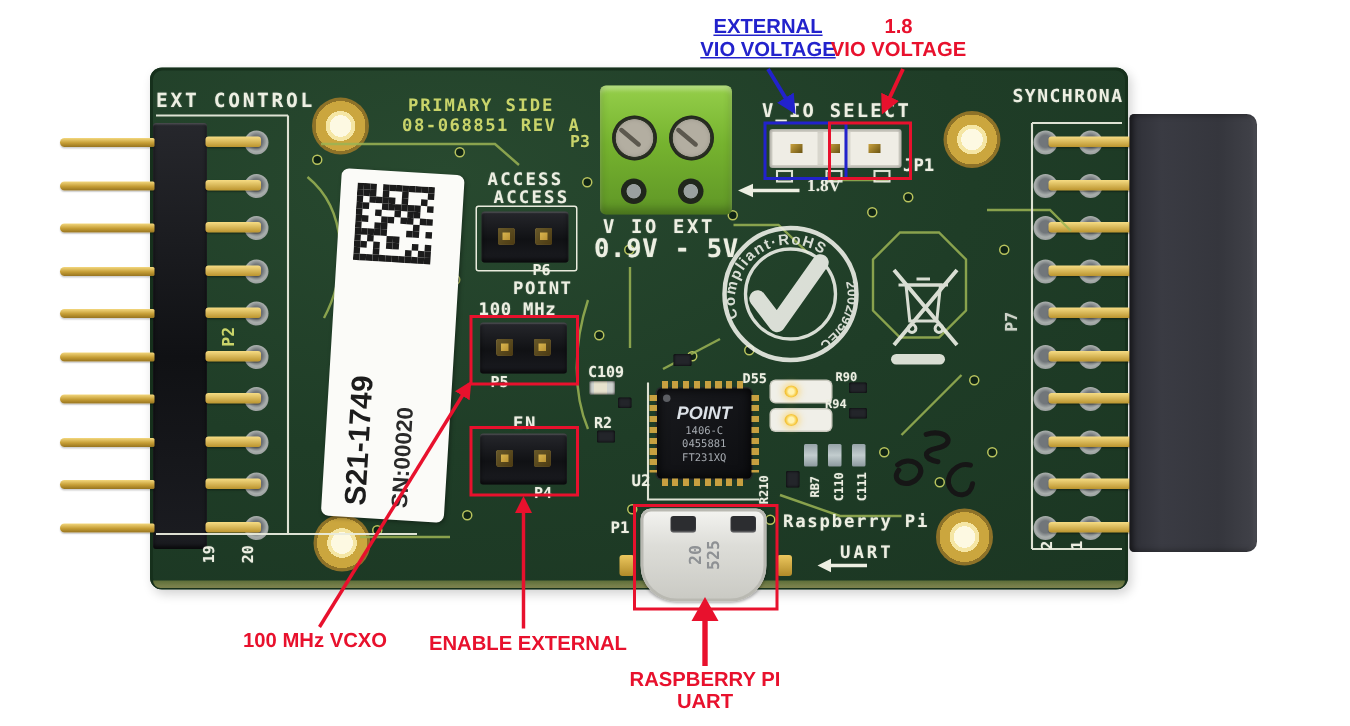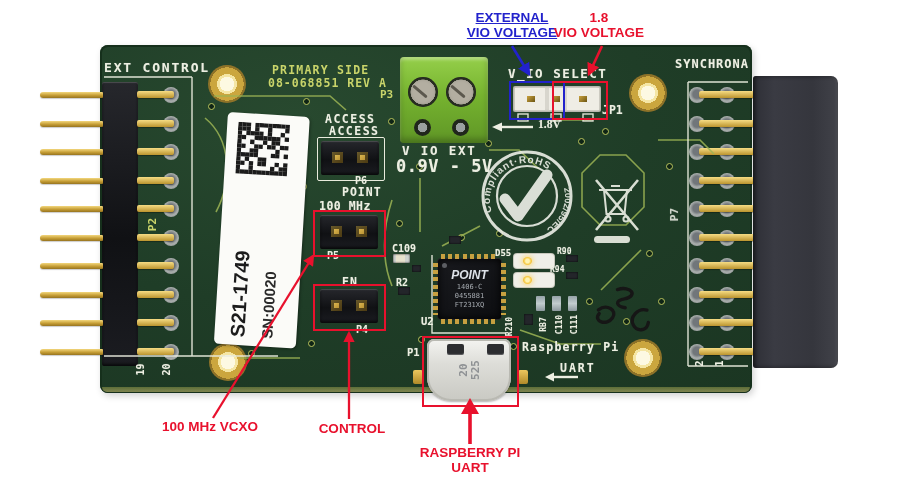--- a/index.html
+++ b/index.html
@@ -477,20 +477,20 @@
     <div>VIO VOLTAGE</div>
   </div>
   <div class="ann red" style="left:544px;top:10px;width:110px;">
     <div>1.8</div>
     <div>VIO VOLTAGE</div>
   </div>
   <div class="ann red" style="left:148px;top:419px;width:124px;">
     <div>100 MHz VCXO</div>
   </div>
   <div class="ann red" style="left:280px;top:421px;width:144px;">
-    <div>CONTROL</div>
+    <div>ENABLE EXTERNAL</div>
   </div>
   <div class="ann red" style="left:408px;top:445px;width:124px;">
     <div>RASPBERRY PI</div>
     <div>UART</div>
   </div>
 
 </div>
 
 </body></html>

